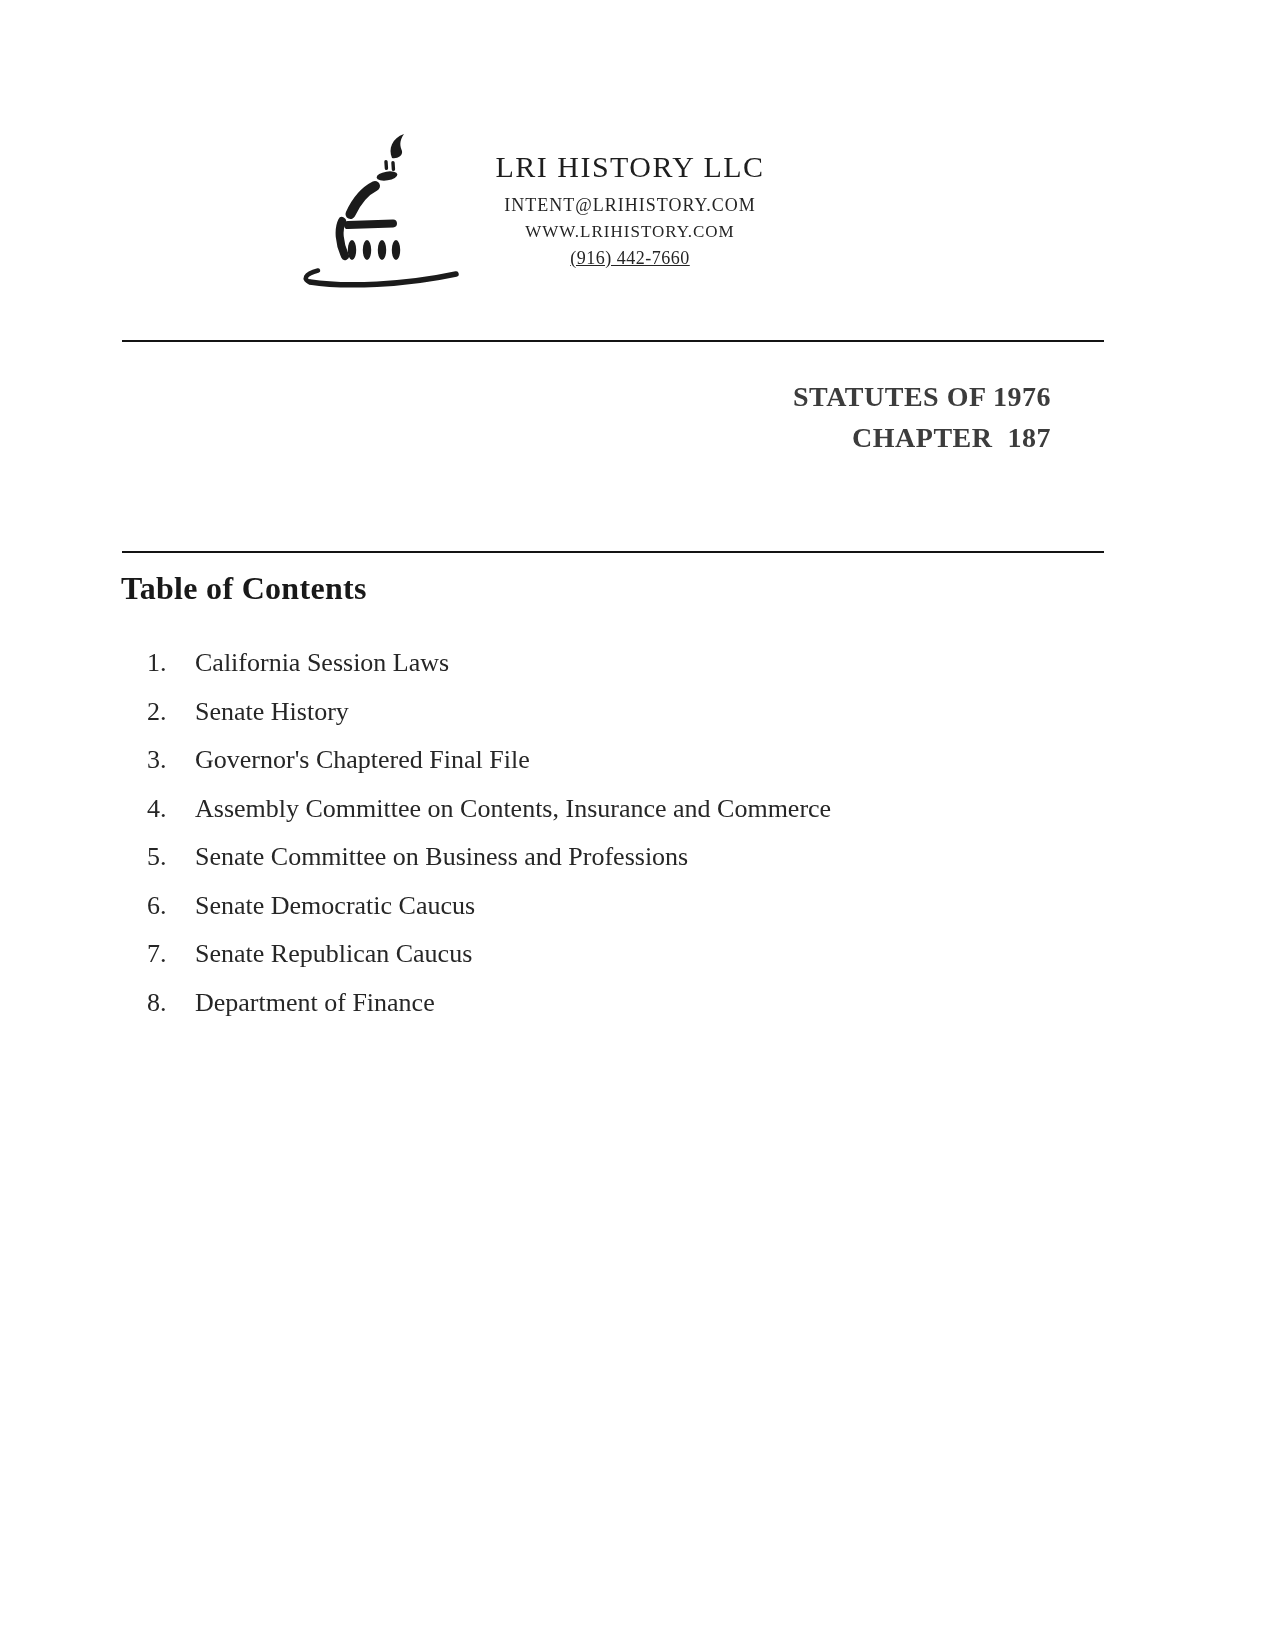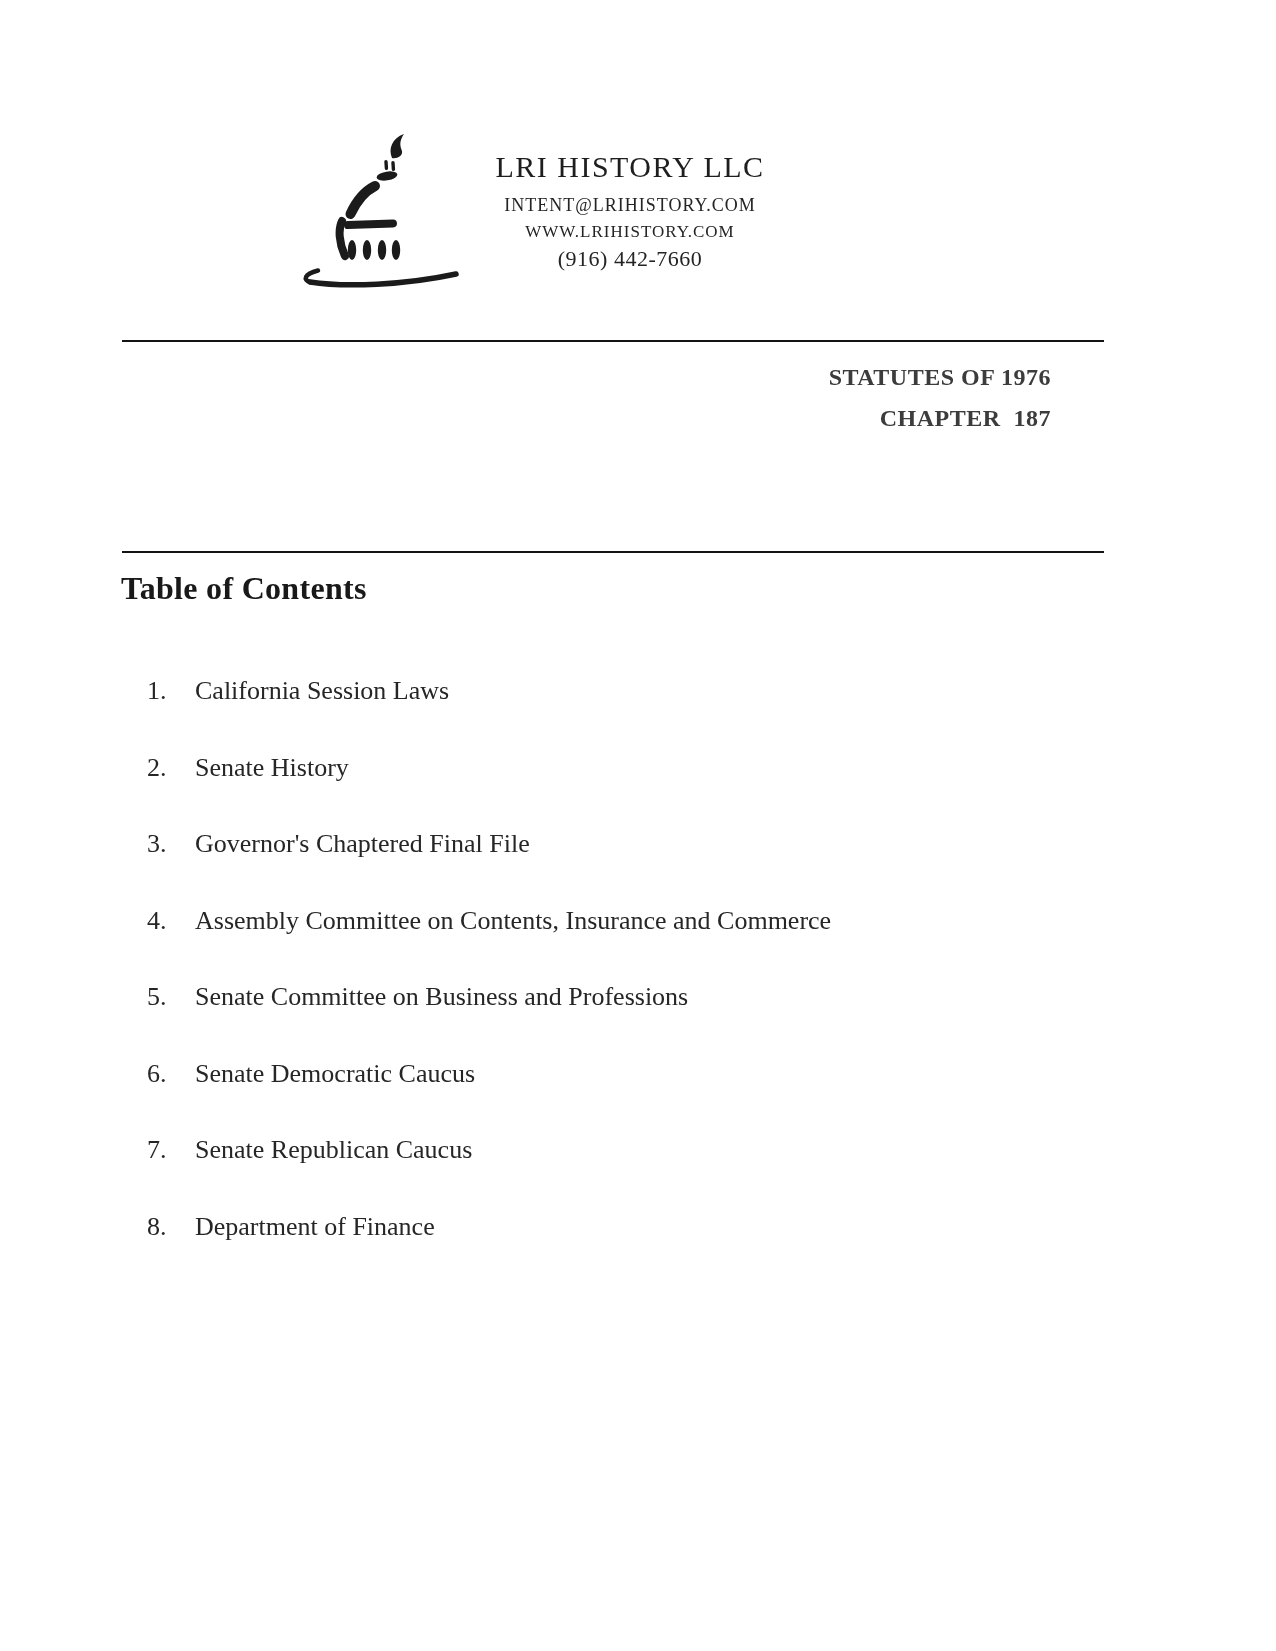--- a/index.html
+++ b/index.html
@@ -49,45 +49,46 @@
   }
   .contact-website {
     margin-top: 7px;
     font-size: 17px;
     line-height: 19px;
     letter-spacing: 1px;
     color: #242424;
   }
   .contact-phone {
     margin-top: 8px;
-    font-size: 22px;
+    font-size: 18px;
     line-height: 19px;
     letter-spacing: 0.5px;
     color: #242424;
+    text-decoration: underline;
   }
 
   
   .rule {
     position: absolute;
     left: 122px;
     width: 982px;
     height: 0;
     border-top: 2px solid #141414;
   }
   .rule-top { top: 340px; }
   .rule-bottom { top: 551px; }
 
   
   .statute-block {
     position: absolute;
     right: 235px;
-    top: 357px;
+    top: 376px;
     text-align: right;
     font-weight: 700;
-    font-size: 24px;
+    font-size: 28px;
     line-height: 41px;
     letter-spacing: 0.5px;
     color: #3c3c3c;
   }
   .statute-line { white-space: pre; }
 
   
   .toc-title {
     position: absolute;
     left: 121px;
@@ -110,21 +111,20 @@
     line-height: 27px;
     margin-bottom: 21.5px;
     color: #262626;
   }
   .toc-number {
     width: 48px;
     flex: 0 0 48px;
   }
   .toc-label {
     flex: 1;
-    margin-top: 28px;
   }
 </style>
 </head>
 <body>
 
 <div class="page">
 
   <svg class="logo" viewBox="0 0 180 170" xmlns="http://www.w3.org/2000/svg" aria-hidden="true">
     <g fill="#1b1b1b" stroke="none">
 

